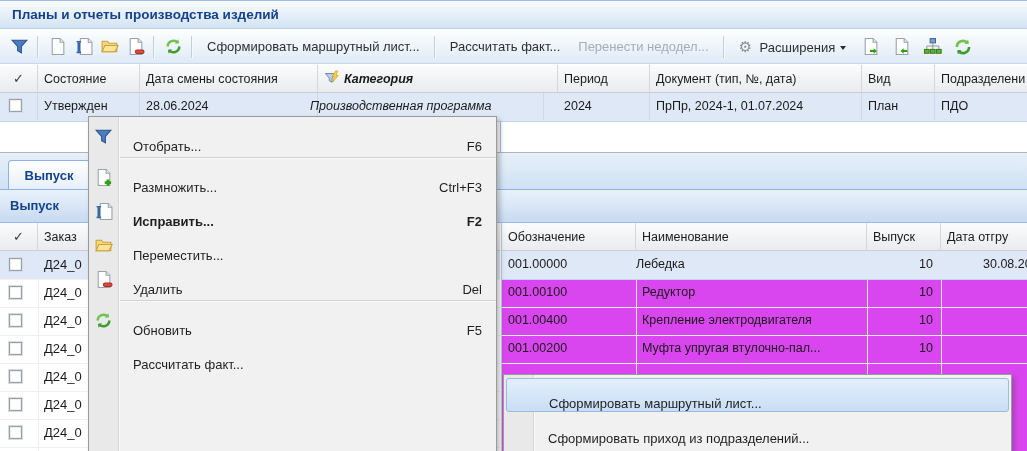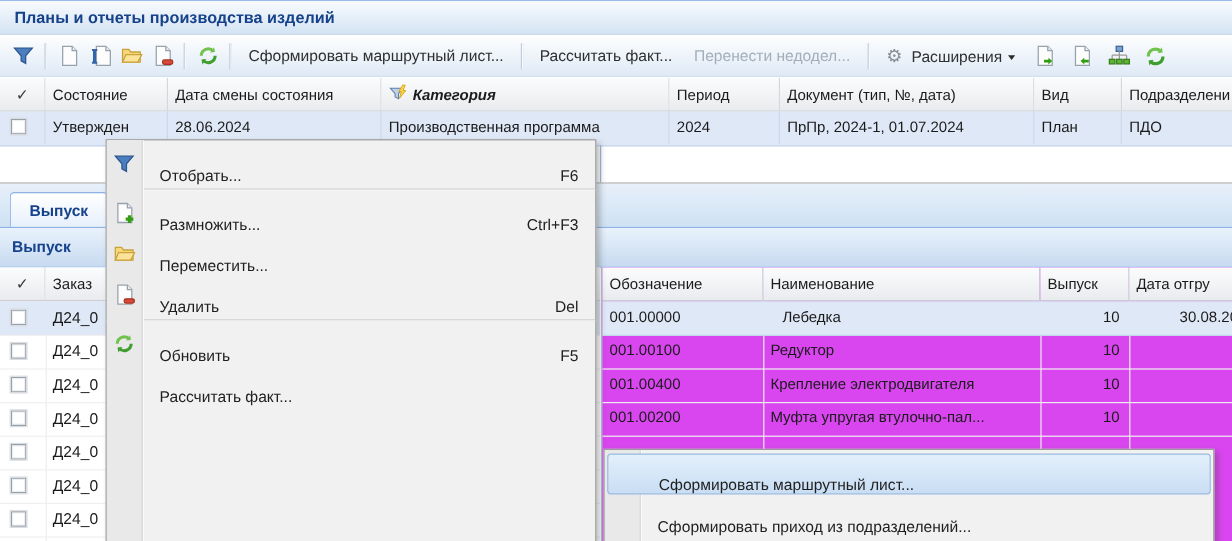--- a/index.html
+++ b/index.html
@@ -210,21 +210,21 @@
       </div>
       <div class="hcell" style="left:558px;width:92px;">Период</div>
       <div class="hcell" style="left:650px;width:212px;">Документ (тип, №, дата)</div>
       <div class="hcell" style="left:862px;width:73px;">Вид</div>
       <div class="hcell" style="left:935px;width:92px;border-right:none;">Подразделени</div>
     </div>
     <div class="row row-sel">
       <div class="rcell" style="left:0;width:38px;padding-left:9px;"><span class="cb" style="margin-top:6px;"></span></div>
       <div class="rcell" style="left:38px;width:102px;">Утвержден</div>
       <div class="rcell" style="left:140px;width:178px;">28.06.2024</div>
-      <div class="rcell" style="left:318px;width:240px;">Производственная программа</div>
+      <div class="rcell" style="left:304px;width:240px;font-style:italic;">Производственная программа</div>
       <div class="rcell" style="left:558px;width:92px;">2024</div>
       <div class="rcell" style="left:650px;width:212px;">ПрПр, 2024-1, 01.07.2024</div>
       <div class="rcell" style="left:862px;width:73px;">План</div>
       <div class="rcell" style="left:935px;width:92px;border-right:none;">ПДО</div>
     </div>
   </div>
 
   <div class="split-top"></div>
 
   <div class="tabstrip">
@@ -252,21 +252,21 @@
   <div class="grid-right">
     <div class="hcell" style="left:0;width:134px;">Обозначение</div>
     <div class="hcell" style="left:134px;width:231px;">Наименование</div>
     <div class="hcell" style="left:365px;width:74px;">Выпуск</div>
     <div class="hcell" style="left:439px;width:87px;border-right:none;">Дата отгру</div>
     <div class="vline" style="left:134px;top:28px;"></div>
     <div class="vline" style="left:365px;top:28px;"></div>
     <div class="vline" style="left:439px;top:28px;"></div>
     <div class="grow row-sel" style="top:28px;border-bottom:1px solid #c3d5ec;">
       <div class="rcell" style="left:0;width:134px;border-right:none;">001.00000</div>
-      <div class="rcell" style="left:144px;width:231px;border-right:none;">Лебедка</div>
+      <div class="rcell" style="left:128px;width:231px;border-right:none;">Лебедка</div>
       <div class="rcell num" style="left:365px;width:74px;border-right:none;">10</div>
       <div class="rcell" style="left:439px;width:87px;border-right:none;margin-left:36px;">30.08.2024</div>
     </div>
     <div class="grow" style="top:56px;">
       <div class="rcell" style="left:0;width:134px;border-right:none;">001.00100</div>
       <div class="rcell" style="left:134px;width:231px;border-right:none;">Редуктор</div>
       <div class="rcell num" style="left:365px;width:74px;border-right:none;">10</div>
       <div class="rcell" style="left:439px;width:87px;border-right:none;"></div>
     </div>
     <div class="grow" style="top:84px;">
@@ -293,20 +293,27 @@
         <span class="sc">F6</span>
     </div>
     <div class="msep"></div>
     <div class="mi">
       <span class="mico"><svg class="icon" width="19" height="19" viewBox="0 0 18 18">
             <use href="#i-page-plus"></use>
           </svg></span>
       <span>Размножить...</span>
         <span class="sc">Ctrl+F3</span>
     </div>
+    <div class="mi bold">
+      <span class="mico"><svg class="icon" width="19" height="19" viewBox="0 0 18 18">
+            <use href="#i-page-edit"></use>
+          </svg></span>
+      <span>Исправить...</span>
+        <span class="sc">F2</span>
+    </div>
     <div class="mi">
       <span class="mico"><svg class="icon" width="19" height="19" viewBox="0 0 18 18">
             <use href="#i-folder"></use>
           </svg></span>
       <span>Переместить...</span>
     </div>
     <div class="mi">
       <span class="mico"><svg class="icon" width="19" height="19" viewBox="0 0 18 18">
             <use href="#i-page-minus"></use>
           </svg></span>

